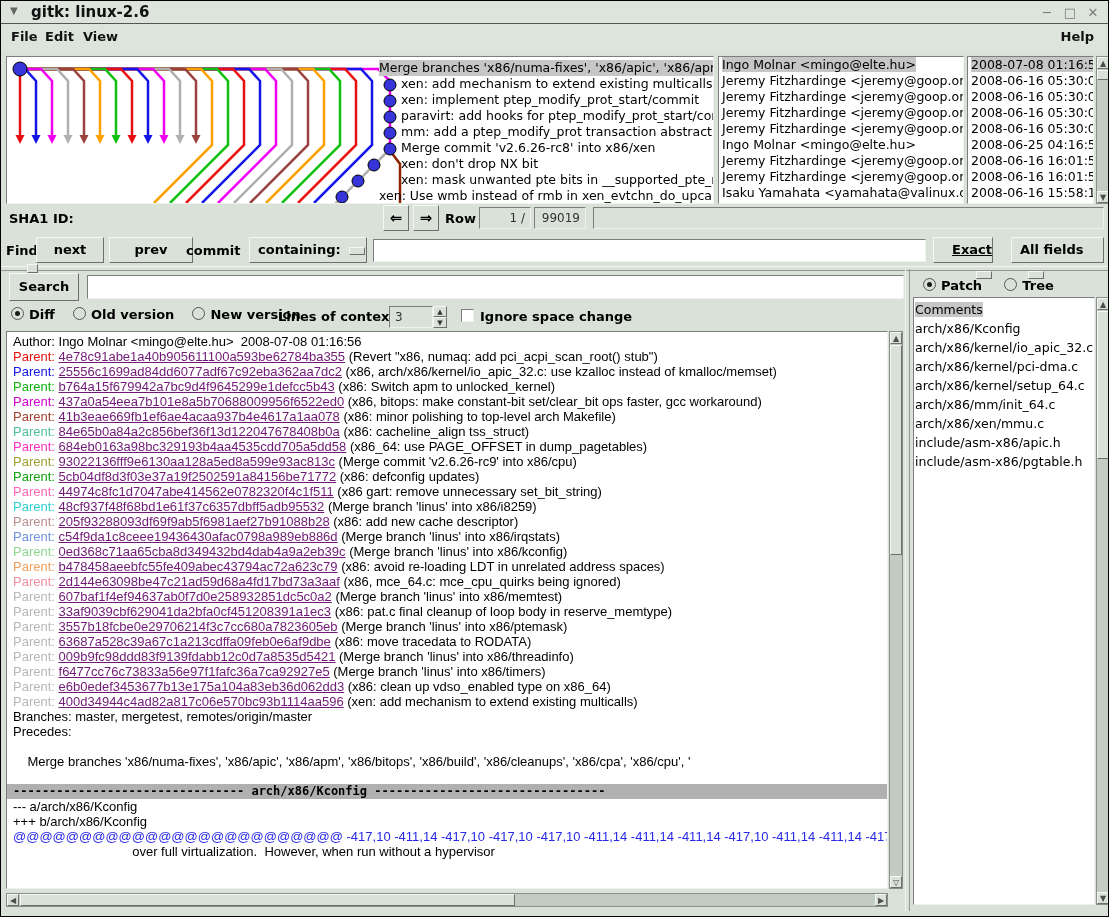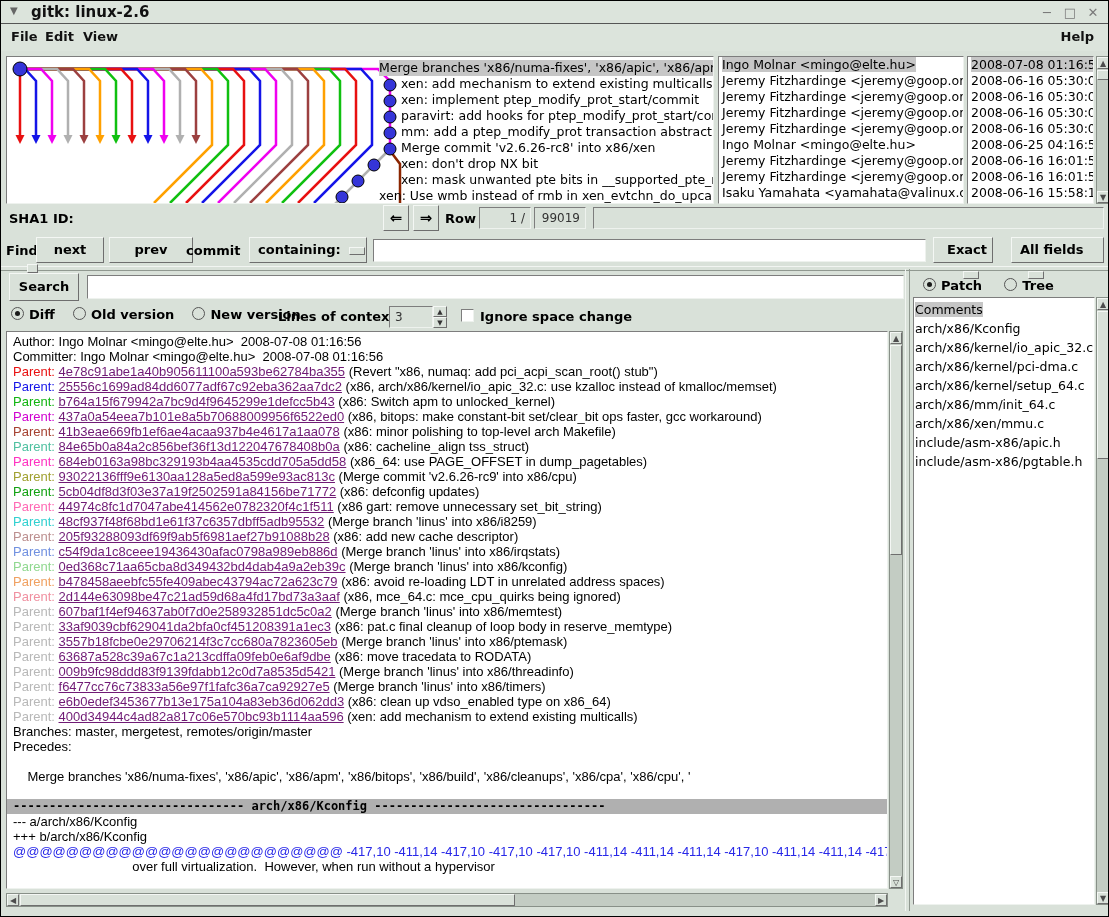--- a/index.html
+++ b/index.html
@@ -180,21 +180,21 @@
   <div class="valbox" style="left:478px;top:206px;width:52px;">1 /</div>
   <div class="valbox" style="left:533px;top:206px;width:52px;">99019</div>
   <div class="valbox" style="left:592px;top:206px;width:511px;"></div>
 
   <span class="blabel" style="left:5px;top:242px;">Find</span>
   <div class="btn raised" style="left:35px;top:236px;width:68px;">next</div>
   <div class="btn raised" style="left:108px;top:236px;width:84px;">prev</div>
   <span class="blabel" style="left:185px;top:242px;">commit</span>
   <div class="btn raised" style="left:248px;top:236px;width:118px;text-align:left;padding-left:8px;"><span>containing:</span><span class="optind"></span></div>
   <div class="entry" style="left:372px;top:238px;width:553px;height:23px;"></div>
-  <div class="btn raised" style="left:932px;top:236px;width:60px;text-align:center;padding-left:8px;"><span>Exact</span><span class="optind"></span></div>
+  <div class="btn raised" style="left:932px;top:236px;width:60px;text-align:right;padding-left:8px;text-decoration:underline;"><span>Exact</span><span class="optind"></span></div>
   <div class="btn raised" style="left:1010px;top:236px;width:93px;text-align:left;padding-left:8px;"><span>All fields</span><span class="optind"></span></div>
 
   <div class="hsash"></div>
   <div class="grip"></div>
 
   <div class="btn raised" style="left:8px;top:272px;width:70px;height:28px;line-height:26px;">Search</div>
   <div class="entry" style="left:86px;top:274px;width:817px;height:24px;"></div>
 
   <div style="position:absolute;left:10px;top:306px;font-size:13px;">
     <span><span class="radio on"></span><b>Diff</b></span>
@@ -226,21 +226,20 @@
       <div class="flrow"><span>include/asm-x86/pgtable.h</span></div>
     </div>
   <div class="sb" style="left:1095px;top:296px;width:14px;height:608px;">
     <div class="sbarrow" style="top:0;">▲</div>
     <div class="sbthumb" style="left:0;top:13px;width:12px;height:148px;"></div>
     <div class="sbarrow" style="bottom:0;">▼</div>
   </div>
 
   <div id="diff-pane" class="sunken">
       <div class="dline">Author: Ingo Molnar &lt;mingo@elte.hu&gt;  2008-07-08 01:16:56</div>
-      <div class="dline">Committer: Ingo Molnar &lt;mingo@elte.hu&gt;  2008-07-08 01:16:56</div>
       <div class="dline"><span class="plabel" style="color: rgb(232, 16, 16);">Parent: </span><a>4e78c91abe1a40b905611100a593be62784ba355</a><span> (Revert "x86, numaq: add pci_acpi_scan_root() stub")</span></div>
       <div class="dline"><span class="plabel" style="color: rgb(20, 20, 232);">Parent: </span><a>25556c1699ad84dd6077adf67c92eba362aa7dc2</a><span> (x86, arch/x86/kernel/io_apic_32.c: use kzalloc instead of kmalloc/memset)</span></div>
       <div class="dline"><span class="plabel" style="color: rgb(16, 180, 16);">Parent: </span><a>b764a15f679942a7bc9d4f9645299e1defcc5b43</a><span> (x86: Switch apm to unlocked_kernel)</span></div>
       <div class="dline"><span class="plabel" style="color: rgb(208, 0, 208);">Parent: </span><a>437a0a54eea7b101e8a5b70688009956f6522ed0</a><span> (x86, bitops: make constant-bit set/clear_bit ops faster, gcc workaround)</span></div>
       <div class="dline"><span class="plabel" style="color: rgb(165, 64, 48);">Parent: </span><a>41b3eae669fb1ef6ae4acaa937b4e4617a1aa078</a><span> (x86: minor polishing to top-level arch Makefile)</span></div>
       <div class="dline"><span class="plabel" style="color: rgb(79, 192, 160);">Parent: </span><a>84e65b0a84a2c856bef36f13d122047678408b0a</a><span> (x86: cacheline_align tss_struct)</span></div>
       <div class="dline"><span class="plabel" style="color: rgb(255, 48, 192);">Parent: </span><a>684eb0163a98bc329193b4aa4535cdd705a5dd58</a><span> (x86_64: use PAGE_OFFSET in dump_pagetables)</span></div>
       <div class="dline"><span class="plabel" style="color: rgb(160, 160, 48);">Parent: </span><a>93022136fff9e6130aa128a5ed8a599e93ac813c</a><span> (Merge commit 'v2.6.26-rc9' into x86/cpu)</span></div>
       <div class="dline"><span class="plabel" style="color: rgb(16, 160, 16);">Parent: </span><a>5cb04df8d3f03e37a19f2502591a84156be71772</a><span> (x86: defconfig updates)</span></div>
       <div class="dline"><span class="plabel" style="color: rgb(255, 105, 180);">Parent: </span><a>44974c8fc1d7047abe414562e0782320f4c1f511</a><span> (x86 gart: remove unnecessary set_bit_string)</span></div>

